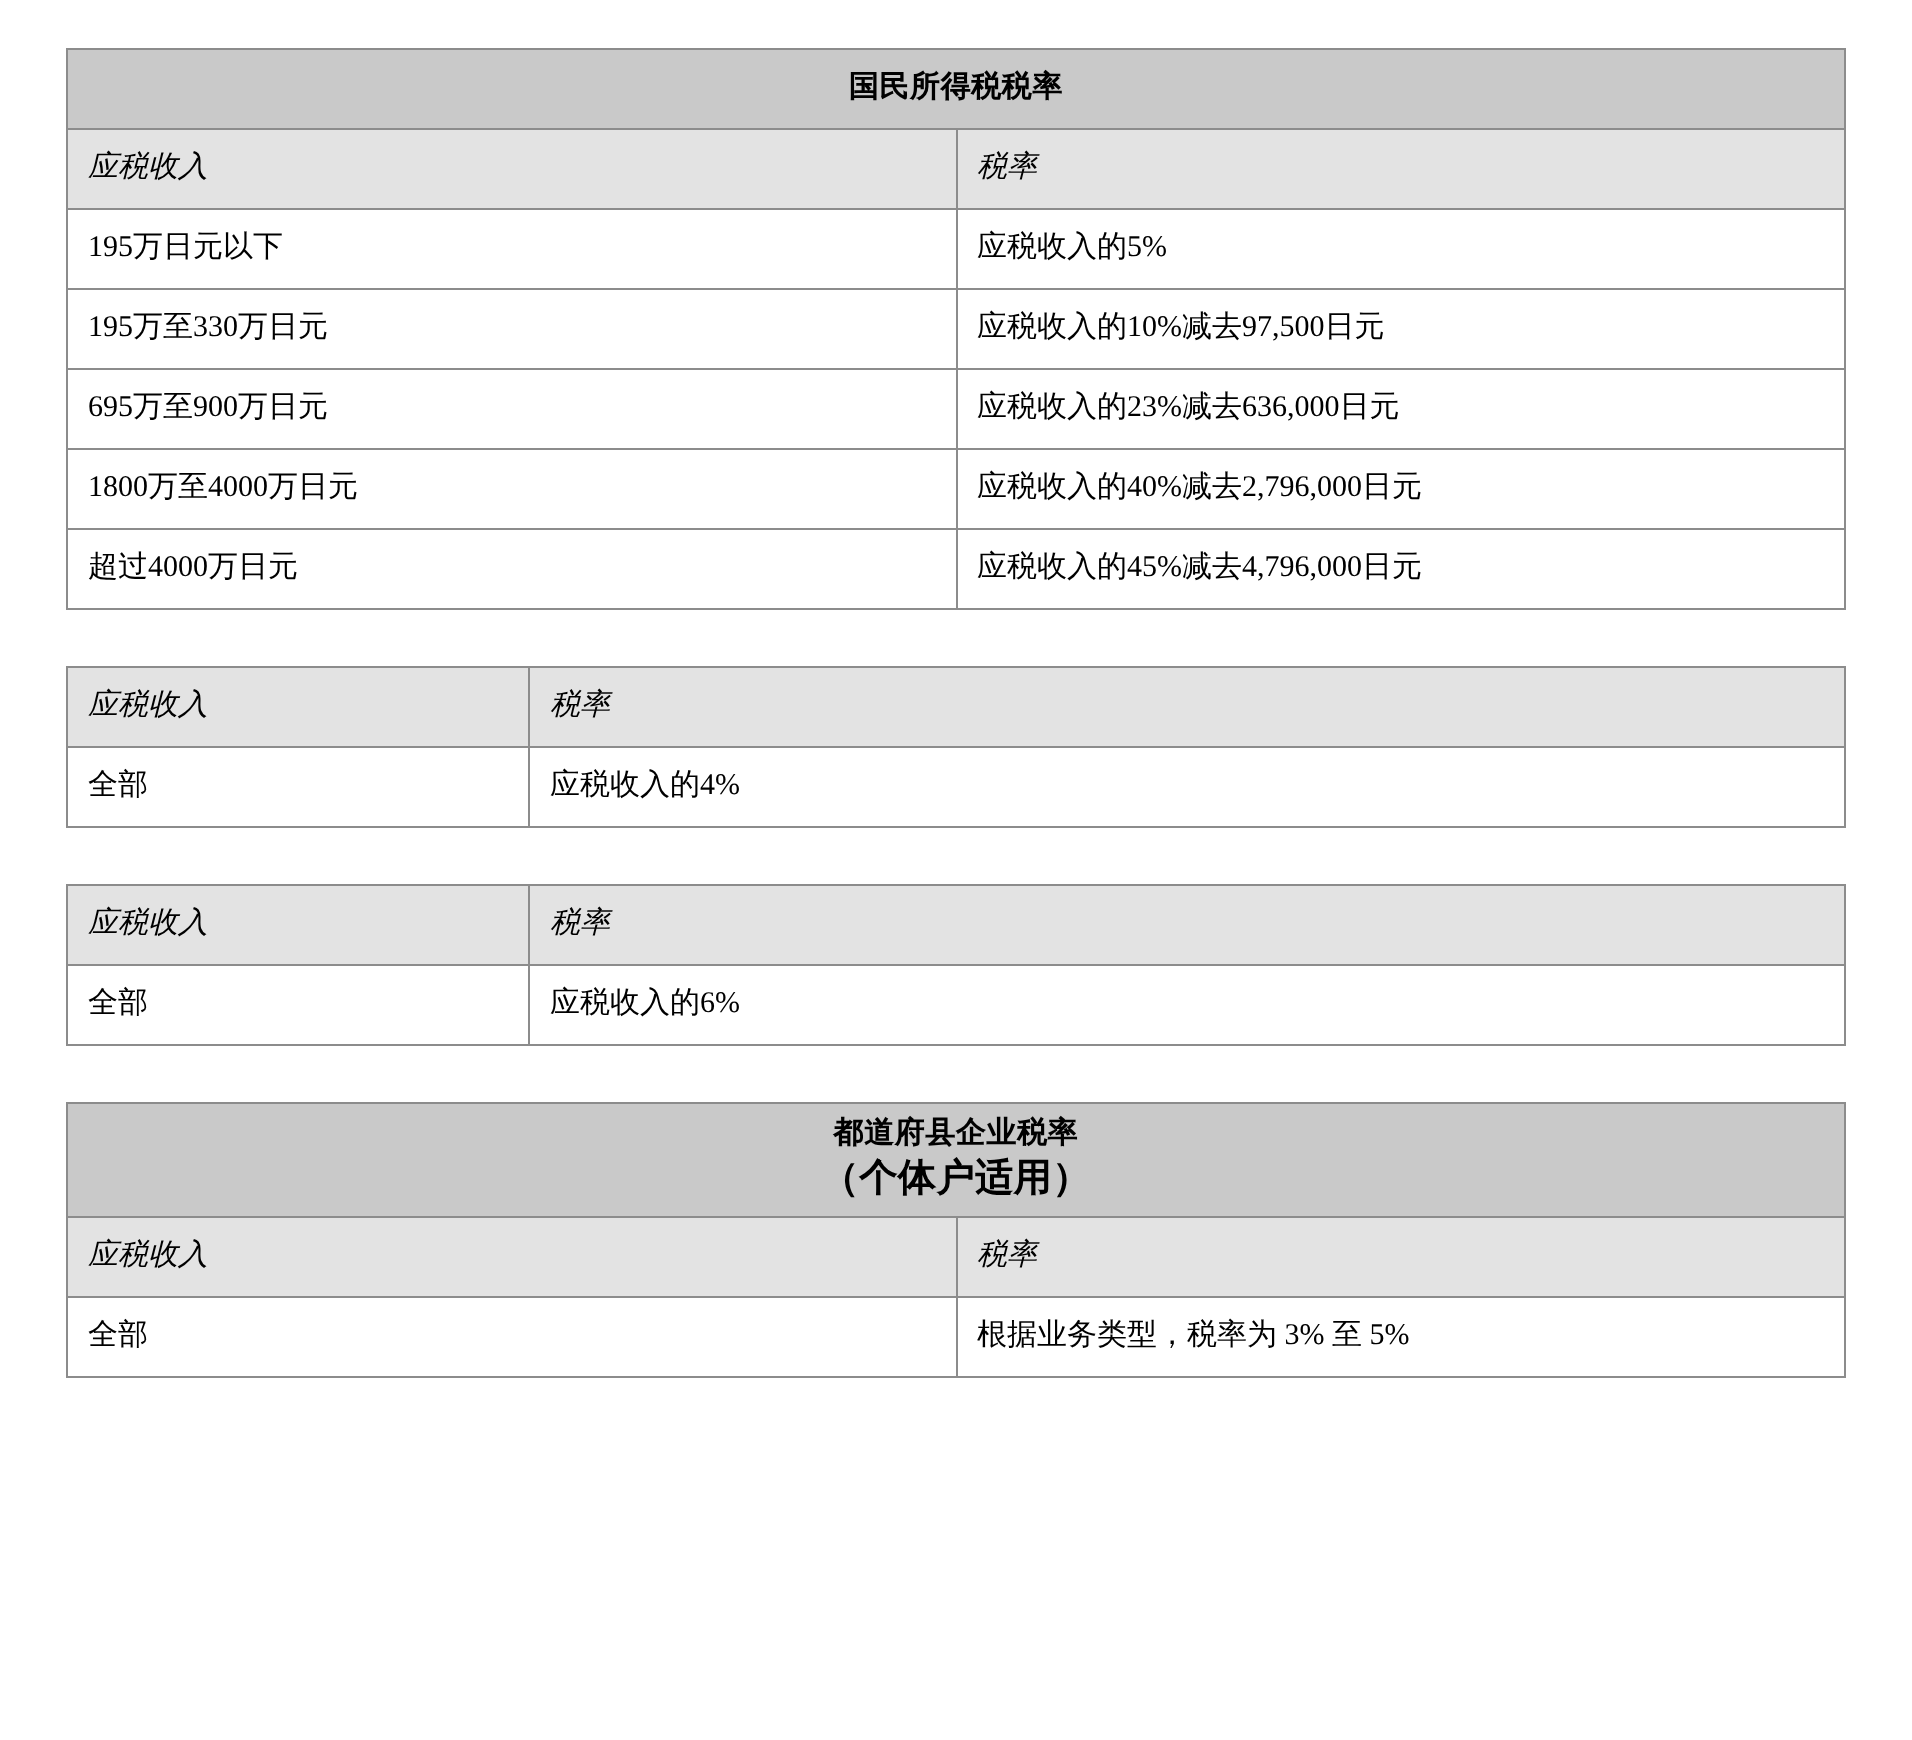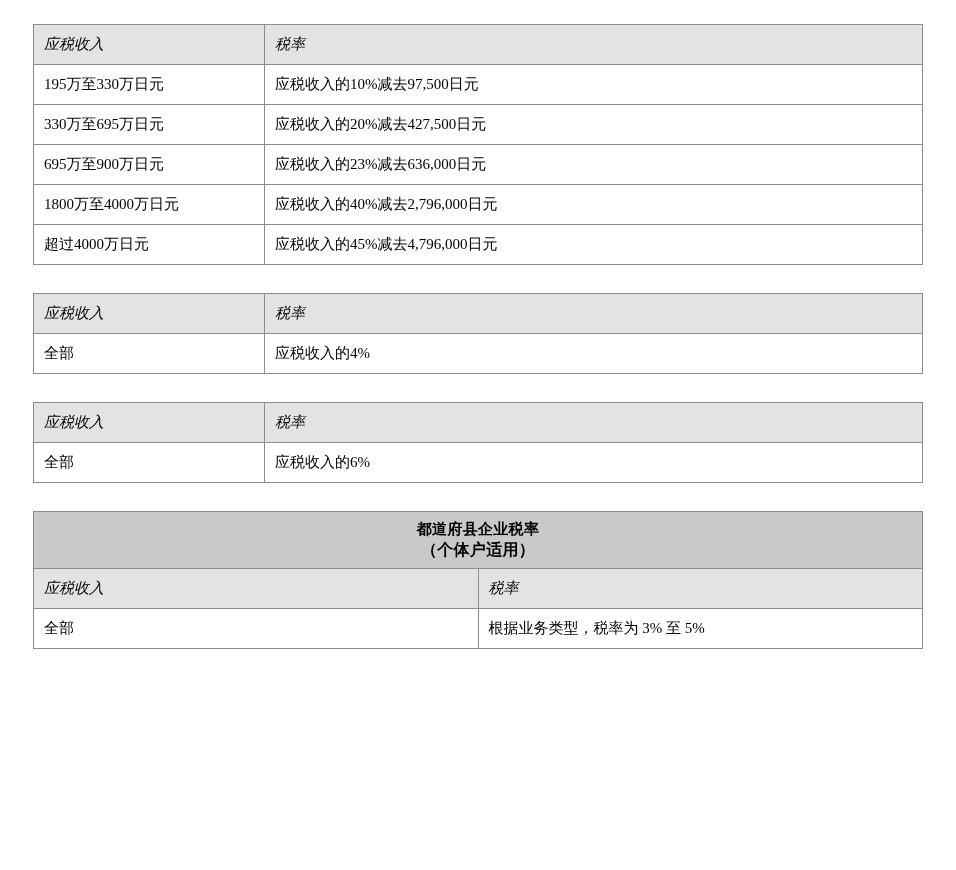--- a/index.html
+++ b/index.html
@@ -39,21 +39,21 @@
   .title-cell {
     background: #c9c9c9;
     text-align: center !important;
     font-weight: bold !important;
     font-size: 15.5px;
     letter-spacing: 0.3px;
   }
   .title-cell .sub {
     display: block;
     font-weight: bold;
-    font-size: 16px;
+    font-size: 19px;
   }
   .title-cell.two-line {
     height: 56px;
   }
   .header-cell {
     background: #e3e3e3;
     font-size: 14.5px;
     font-style: italic;
   }
   .col-income {
@@ -61,30 +61,33 @@
   }
 </style>
 </head>
 <body>
 
 <div class="page">
 
   <table class="tax-table">
     <tbody>
       <tr>
+        <td class="title-cell" colspan="2">国民所得税税率</td>
+      </tr>
+      <tr>
         <td class="header-cell col-income">应税收入</td>
         <td class="header-cell">税率</td>
       </tr>
       <tr>
+        <td class="col-income">195万日元以下</td>
+        <td>应税收入的5%</td>
+      </tr>
+      <tr>
         <td class="col-income">195万至330万日元</td>
         <td>应税收入的10%减去97,500日元</td>
-      </tr>
-      <tr>
-        <td class="col-income">330万至695万日元</td>
-        <td>应税收入的20%减去427,500日元</td>
       </tr>
       <tr>
         <td class="col-income">695万至900万日元</td>
         <td>应税收入的23%减去636,000日元</td>
       </tr>
       <tr>
         <td class="col-income">1800万至4000万日元</td>
         <td>应税收入的40%减去2,796,000日元</td>
       </tr>
       <tr>

